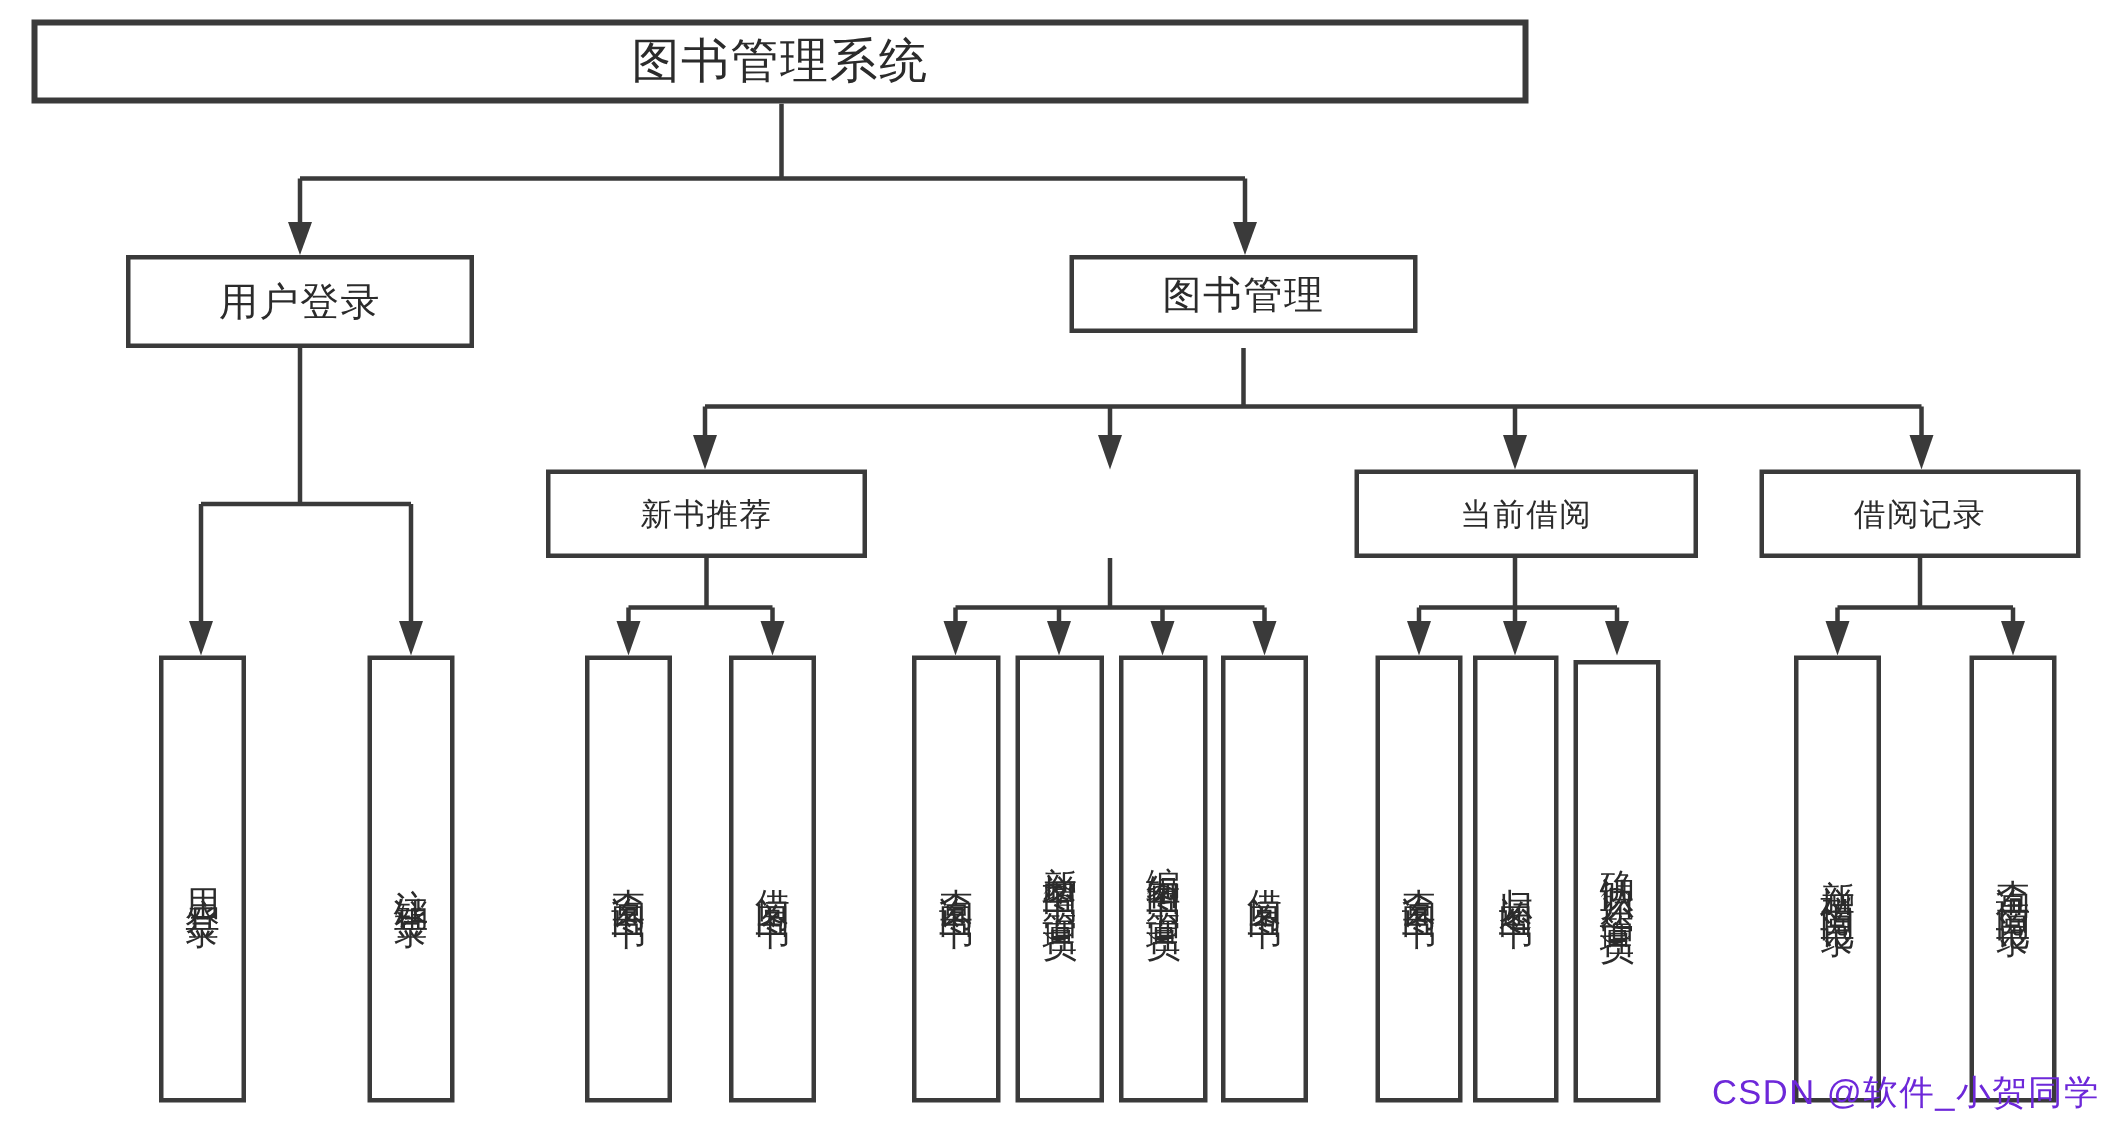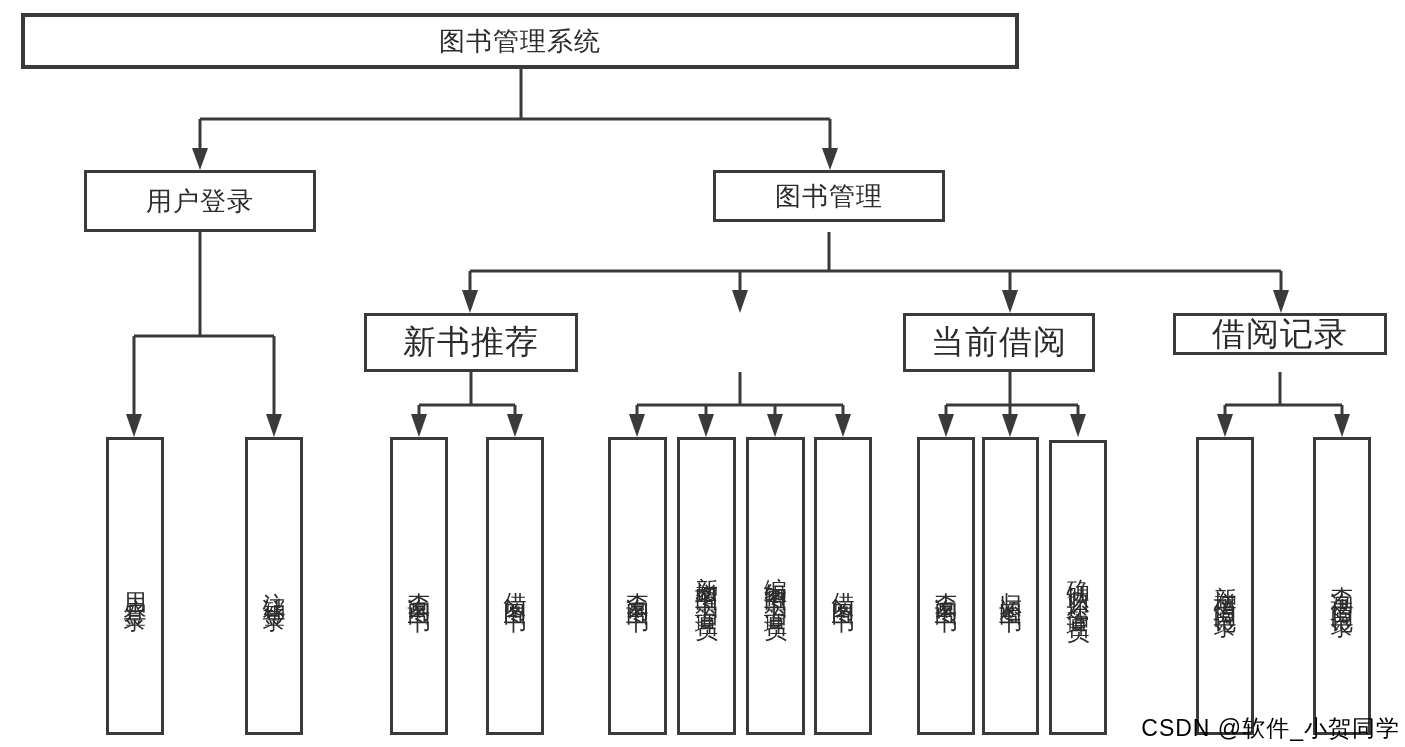--- a/index.html
+++ b/index.html
@@ -24,36 +24,36 @@
     position: absolute;
     box-sizing: border-box;
     background: #ffffff;
     border: 3px solid #3a3a3a;
     display: flex;
     align-items: center;
     justify-content: center;
     text-align: center;
     color: #2b2b2b;
   }
-  .node.root  { border-width: 4px; font-size: 26px; letter-spacing: 1px; }
+  .node.root  { border-width: 4px; font-size: 32px; letter-spacing: 1px; }
   .node.l2    { font-size: 26px; letter-spacing: 1px; }
-  .node.l3    { font-size: 33px; letter-spacing: 1px; }
+  .node.l3    { font-size: 21px; letter-spacing: 1px; }
   .node.leaf  {
     writing-mode: vertical-rl;
     text-orientation: mixed;
     font-size: 23px;
     letter-spacing: 6px;
     line-height: 1;
   }
   .watermark {
     position: absolute;
     right: 5px;
     bottom: 3px;
     font-size: 23px;
-    color: #000000;
+    color: #6d28d9;
     letter-spacing: 1px;
     z-index: 5;
     white-space: nowrap;
   }
 </style>
 </head>
 <body>
 
 <div class="stage">
 
@@ -92,22 +92,22 @@
     <polygon points="1217,414 1233,414 1225,437"></polygon>
     <polygon points="1334,414 1350,414 1342,437"></polygon>
   </svg>
 
   <div class="node root" style="left:21px; top:13px; width:998px; height:56px">图书管理系统</div>
 
   <div class="node l2" style="left:84px; top:170px; width:232px; height:62px">用户登录</div>
   <div class="node l2" style="left:713px; top:170px; width:232px; height:52px">图书管理</div>
 
   <div class="node l3" style="left:364px; top:313px; width:214px; height:59px">新书推荐</div>
-  <div class="node l3" style="left:903px; top:313px; width:192px; height:59px">当前借阅</div>
-  <div class="node l3" style="left:1173px; top:313px; width:214px; height:42px">借阅记录</div>
+  <div class="node l3" style="left:903px; top:313px; width:229px; height:59px">当前借阅</div>
+  <div class="node l3" style="left:1173px; top:313px; width:214px; height:59px">借阅记录</div>
 
   <div class="node leaf" style="left:106px; top:437px; width:58px; height:298px">用户登录</div>
   <div class="node leaf" style="left:245px; top:437px; width:58px; height:298px">注销登录</div>
 
   <div class="node leaf" style="left:390px; top:437px; width:58px; height:298px">查询图书</div>
   <div class="node leaf" style="left:486px; top:437px; width:58px; height:298px">借阅图书</div>
 
   <div class="node leaf" style="left:608px; top:437px; width:59px; height:298px">查询图书</div>
   <div class="node leaf" style="left:677px; top:437px; width:59px; height:298px">新增图书（管理员）</div>
   <div class="node leaf" style="left:746px; top:437px; width:59px; height:298px">编辑图书（管理员）</div>

